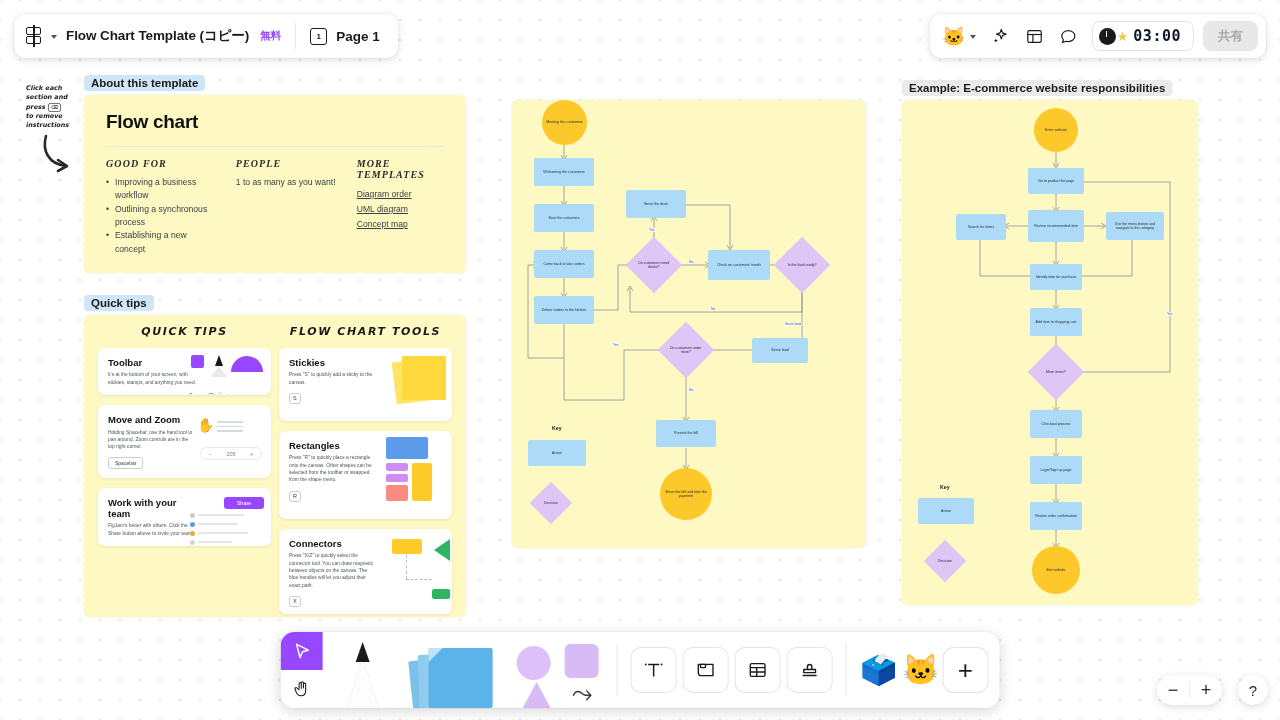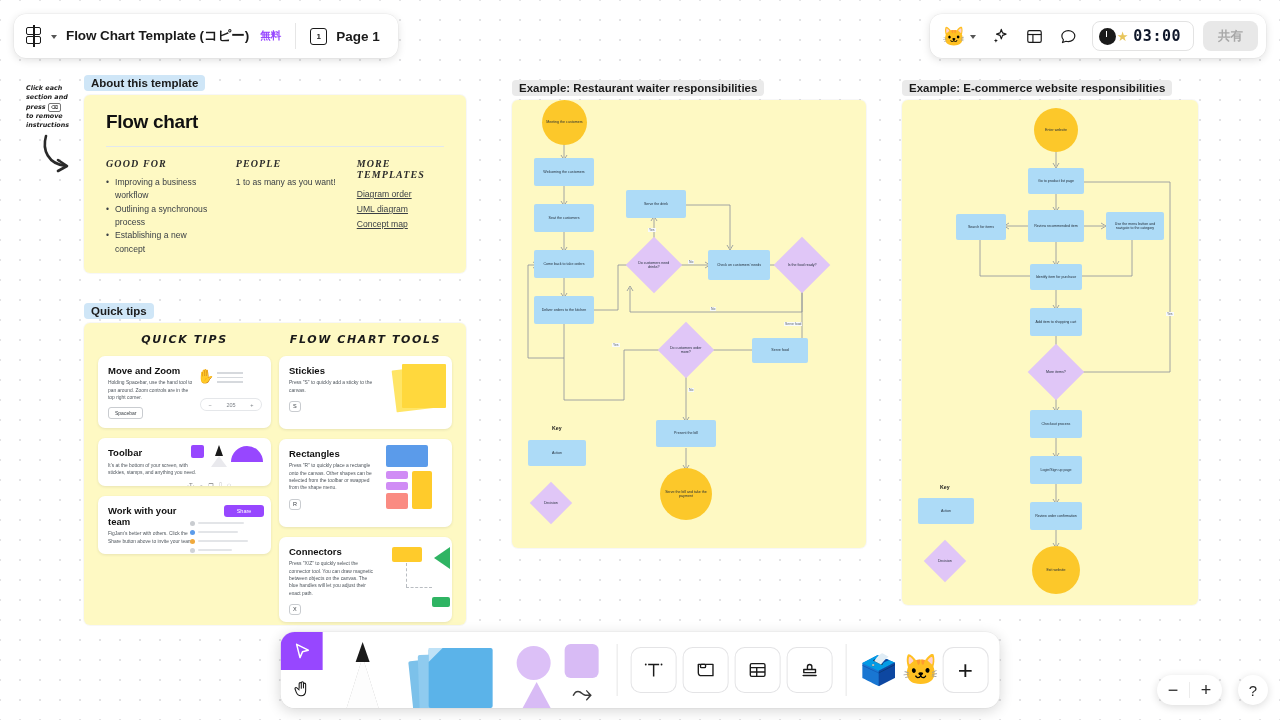--- a/index.html
+++ b/index.html
@@ -105,21 +105,21 @@
     font-size: 10px; font-weight: 700; font-style: italic;
     letter-spacing: 1.1px; color: #2b2b2b; margin-bottom: 7px;
   }
   .col-list { list-style: none; }
   .col-list li { font-size: 8.6px; line-height: 1.55; color: #3b4046; padding-left: 9px; position: relative; }
   .col-list li::before { content: "•"; position: absolute; left: 0; color: #3b4046; }
   .col-plain { font-size: 8.6px; line-height: 1.55; color: #3b4046; }
   .col-link { font-size: 8.6px; line-height: 1.75; color: #3b4046; text-decoration: underline; display: block; }
 
   
-  #sec-tips { left: 84px; top: 323px; width: 382px; height: 302px; }
+  #sec-tips { left: 84px; top: 315px; width: 382px; height: 302px; }
   .tips-inner { display: flex; padding: 10px 14px 10px 14px; gap: 8px; }
   .tips-col { flex: 1; }
   .tips-title {
     font-family: "DejaVu Sans", sans-serif;
     font-size: 11px; font-weight: 700; font-style: italic; letter-spacing: 1.6px;
     color: #1a1a1a; text-align: center; margin-bottom: 10px;
   }
   .tip-card {
     background: #fff; border-radius: 7px; box-shadow: 0 1px 3px rgba(0,0,0,.09);
     padding: 9px 10px; margin-bottom: 10px; position: relative; overflow: hidden;
@@ -374,54 +374,54 @@
   </div>
 </div>
 
 <div class="section" id="sec-tips">
   <div class="section-label lbl-blue">Quick tips</div>
   <div class="section-body">
     <div class="tips-inner">
 
       <div class="tips-col">
         <div class="tips-title">QUICK TIPS</div>
+
+        <div class="tip-card">
+          <div class="tip-h">Toolbar</div>
+          <div class="tip-p" style="width:58%">It's at the bottom of your screen, with stickies, stamps, and anything you need.</div>
+          <div class="mini-toolbar">
+            <i class="mt-sq"></i>
+              <i class="mt-pen"></i>
+              <i class="mt-pen2"></i>
+              <i class="mt-dome"></i>
+            <div class="mt-row">
+                <span>·T·</span>
+                <span>⌁</span>
+                <span>❐</span>
+                <span>⌷</span>
+                <span>◌</span>
+              </div>
+          </div>
+        </div>
 
         <div class="tip-card">
           <div class="tip-h">Move and Zoom</div>
           <div class="tip-p" style="width:56%">Holding Spacebar, use the hand tool to pan around. Zoom controls are in the top right corner.</div>
           <span class="tip-pill">Spacebar</span>
           <div class="mini-zoom">
             <span class="mz-hand">✋</span>
             <span class="mz-lines">
                 <i></i>
                 <i></i>
                 <i></i>
               </span>
             <div class="mz-ctrl">
                 <span>−</span>
               <span>205</span>
               <span>+</span>
-              </div>
-          </div>
-        </div>
-
-        <div class="tip-card">
-          <div class="tip-h">Toolbar</div>
-          <div class="tip-p" style="width:58%">It's at the bottom of your screen, with stickies, stamps, and anything you need.</div>
-          <div class="mini-toolbar">
-            <i class="mt-sq"></i>
-              <i class="mt-pen"></i>
-              <i class="mt-pen2"></i>
-              <i class="mt-dome"></i>
-            <div class="mt-row">
-                <span>·T·</span>
-                <span>⌁</span>
-                <span>❐</span>
-                <span>⌷</span>
-                <span>◌</span>
               </div>
           </div>
         </div>
 
         <div class="tip-card">
           <div class="tip-h" style="width:58%">Work with your team</div>
           <div class="tip-p" style="width:56%">FigJam's better with others. Click the Share button above to invite your team.</div>
           <div class="mini-team">
             <div class="tm-share">
                 <span>Share</span>
@@ -486,21 +486,20 @@
               <i class="mc-green"></i>
           </div>
         </div>
       </div>
 
     </div>
   </div>
 </div>
 
 <div class="section" id="sec-rest">
-  <div class="section-label lbl-grey">Example: Restaurant waiter responsibilities</div>
   <div class="section-body">
     <div class="fc">
       <svg class="wires" viewBox="0 0 354 448" preserveAspectRatio="none">
 
         <path d="M52 42 V58" marker-end=""></path>
           <path d="M49 55 l3 5 l3 -5"></path>
 
         <path d="M52 86 V104"></path>
           <path d="M49 101 l3 5 l3 -5"></path>
 

